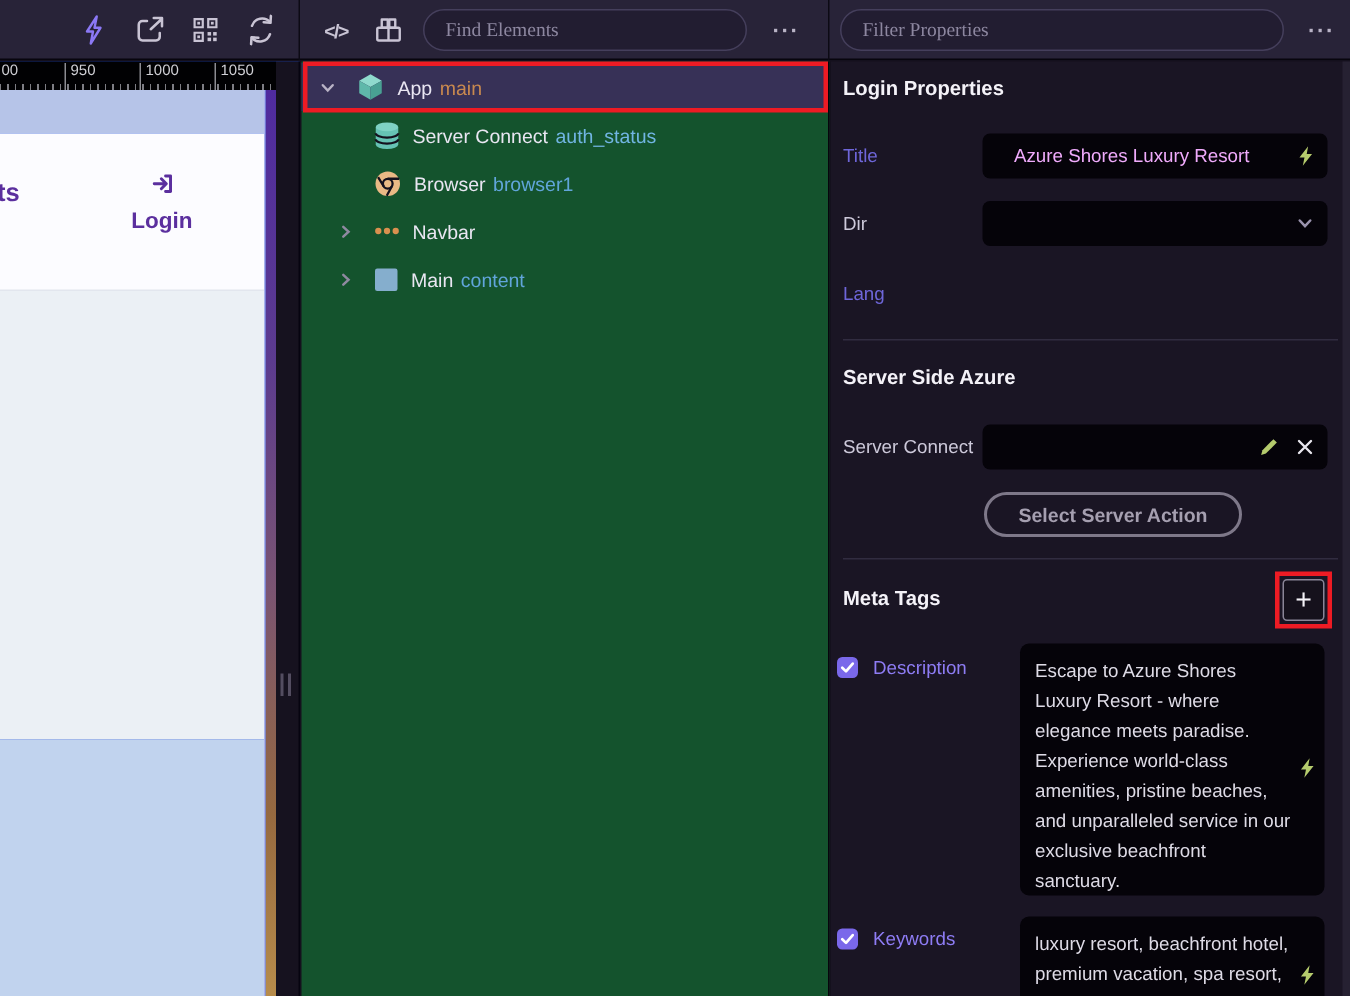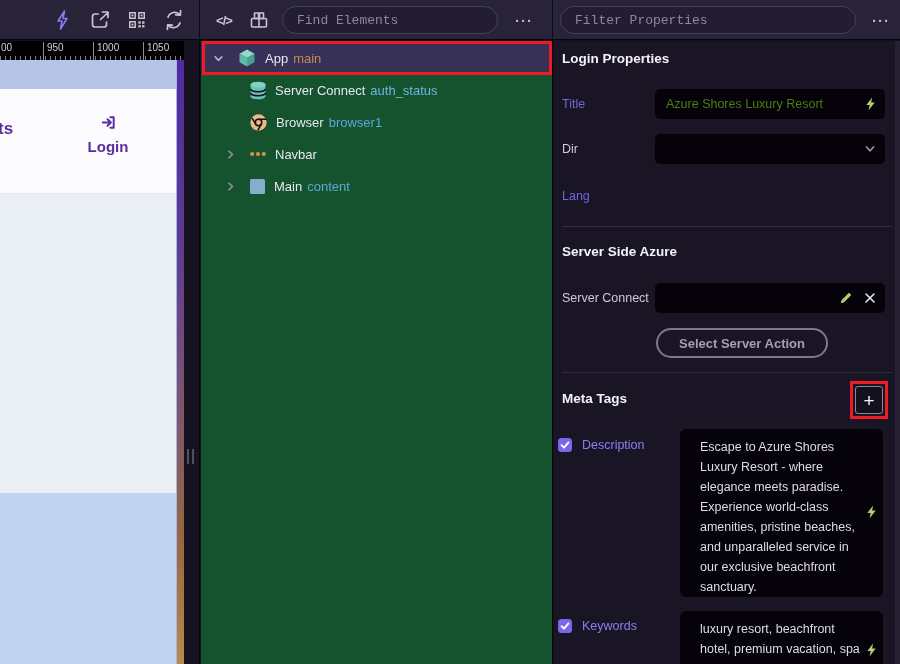--- a/index.html
+++ b/index.html
@@ -9,21 +9,21 @@
 
   
   .toolbar { position:absolute; left:0; top:0; width:900px; height:40px; background:#282338; border-bottom:1px solid #07050d; }
   .tb-sec { position:absolute; top:0; height:40px; display:flex; align-items:center; }
   .tb-left  { left:0; width:200px; justify-content:flex-end; gap:13px; padding-right:13px; border-right:1px solid #0c0a14; }
   .tb-mid   { left:201px; width:352px; gap:11px; padding-left:11px; border-right:1px solid #0c0a14; }
   .tb-right { left:554px; width:346px; gap:10px; padding-left:6px; }
   .tbtn { width:24px; height:24px; display:flex; align-items:center; justify-content:center; cursor:pointer; flex:0 0 auto; }
   .code-glyph { font-size:13px; font-weight:bold; color:#c9c4d4; letter-spacing:-1px; }
   .pill { height:28px; border:1px solid #453f5c; border-radius:14px; background:#221d31; display:flex; align-items:center; padding:0 14px; }
-  .pill input { background:transparent; border:none; outline:none; color:#fdba74; font-size:13px; width:100%; font-family:Liberation Mono, monospace; }
+  .pill input { background:transparent; border:none; outline:none; color:#fdba74; font-size:13px; width:100%; font-family:Liberation Serif, serif; }
   .pill input::placeholder { color:#8d87a0; }
   .pill-find { width:216px; }
   .pill-filter { width:296px; }
   .dots { color:#b9b3c6; font-size:15px; font-weight:bold; letter-spacing:1px; cursor:pointer; margin-left:6px; }
 
   
   .design-pane { position:absolute; left:0; top:41px; width:200px; height:623px; background:#1d4ed8; }
   .ruler { position:absolute; left:0; top:0; width:184px; height:19px; background:#010103; overflow:hidden;
            background-image:repeating-linear-gradient(90deg,#7e7e84 0 1px,transparent 1px 5px);
            background-size:100% 4px; background-position:0 15px; background-repeat:no-repeat; }
@@ -64,32 +64,32 @@
 
   
   .props-pane { position:absolute; left:554px; top:41px; width:346px; height:623px; background:#1a1524; }
   .props-scroll { position:absolute; right:0; top:0; width:5px; height:100%; background:#262132; }
   .phead { position:absolute; left:8px; font-size:13.5px; font-weight:bold; color:#f4f2f8; }
   .plabel { position:absolute; left:8px; font-size:12.5px; }
   .lbl-purple { color:#6e66d9; }
   .lbl-violet { color:#8e7cf4; }
   .lbl-gray { color:#cdc9da; }
   .ctrl { position:absolute; left:101px; width:230px; height:30px; background:#050309; border-radius:5px; display:flex; align-items:center; }
-  .ctrl input { background:transparent; border:none; outline:none; color:#4d7c0f; font-size:12.5px; width:100%; padding:0 42px 0 11px; font-family:"Liberation Sans", sans-serif; }
+  .ctrl input { background:transparent; border:none; outline:none; color:#f0abfc; font-size:12.5px; width:100%; padding:0 42px 0 11px; font-family:"Liberation Sans", sans-serif;text-align:center; }
   .ctrl .sel-text { color:#eceaf2; font-size:12.5px; padding-left:11px; flex:1; }
   .ctrl .right-ic { position:absolute; right:9px; top:50%; transform:translateY(-50%); display:flex; align-items:center; cursor:pointer; }
   .ctrl .right-ic2 { position:absolute; right:32px; top:50%; transform:translateY(-50%); display:flex; align-items:center; cursor:pointer; }
   .divider { position:absolute; left:8px; width:330px; height:1px; background:#312c40; }
   .ssa-btn { position:absolute; left:102px; top:287px; width:172px; height:30px; border:2px solid #7e7889; border-radius:15px;
              background:transparent; color:#a59fb0; font-size:13px; font-weight:bold; display:flex; align-items:center; justify-content:center; cursor:pointer; }
   .plus-btn { position:absolute; left:301px; top:345px; width:28px; height:28px; border:1px solid #8a8597; border-radius:3px;
               background:#15111c; color:#f4f2f8; font-size:19px; font-weight:normal; display:flex; align-items:center; justify-content:center; cursor:pointer; line-height:1; }
   .ann-plus { left:296px; top:340px; width:38px; height:38px; }
   .checkbox { position:absolute; left:4px; width:14px; height:14px; background:#7a68ea; border-radius:3.5px; display:flex; align-items:center; justify-content:center; cursor:pointer; }
-  .ta-wrap { position:absolute; left:126px; width:203px; background:#050309; border-radius:6px; cursor:text;padding-left:10px; }
+  .ta-wrap { position:absolute; left:126px; width:203px; background:#050309; border-radius:6px; cursor:text; }
   .ta-text { color:#dedbe6; font-size:12.5px; line-height:20px; padding:8px 22px 8px 10px; }
   .ta-bolt { position:absolute; right:6px; cursor:pointer; }
   .bolt-in { display:flex; }
 </style>
 </head>
 <body>
 
 <div class="root">
 
   <div class="toolbar">

